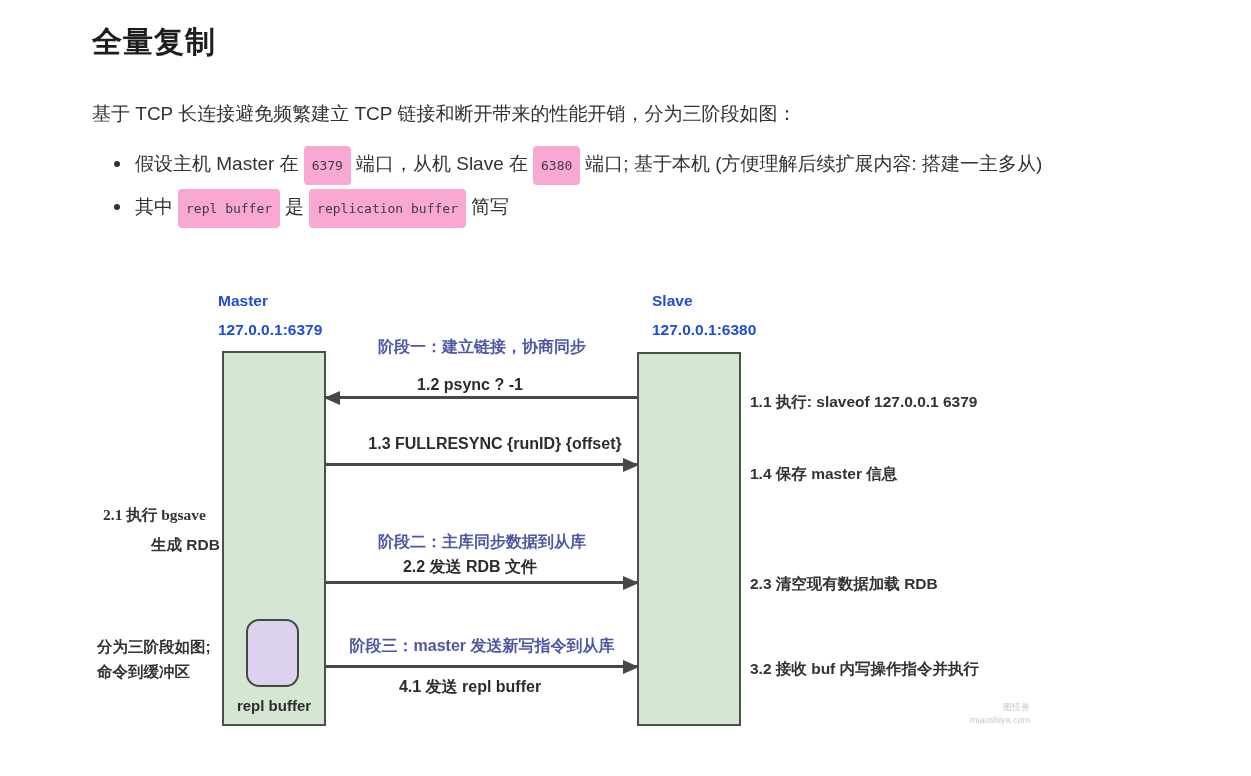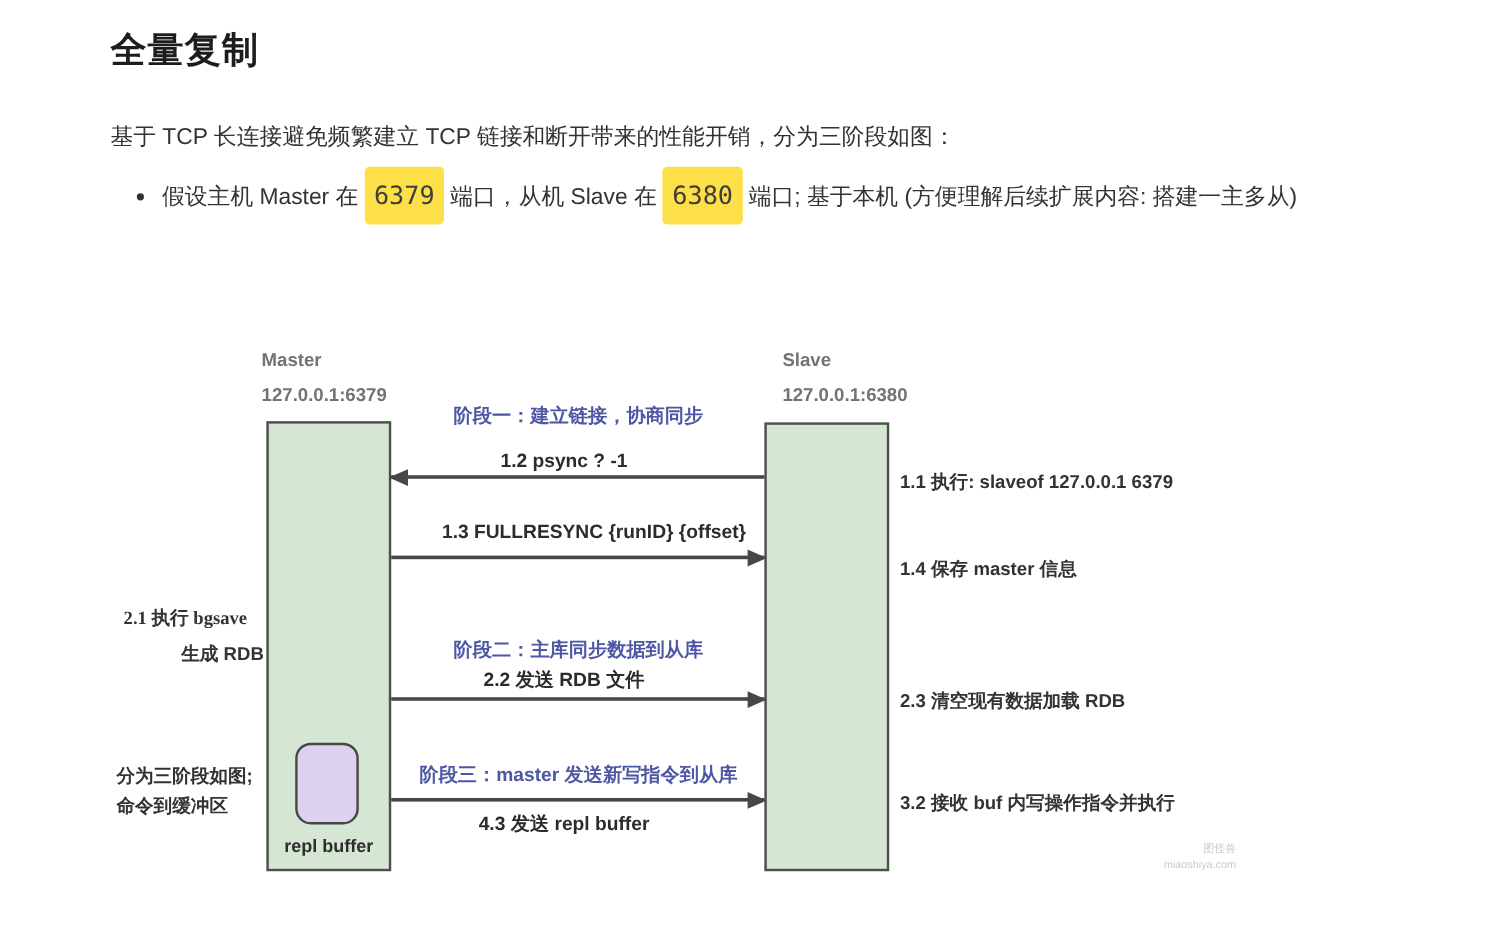--- a/index.html
+++ b/index.html
@@ -26,29 +26,29 @@
     left:114px;
     display:flex; align-items:center;
     font-size:19px; color:#333; white-space:nowrap;
   }
   .bullet .dot {
     width:6px; height:6px; border-radius:50%;
     background:#333; margin-right:15px; flex:none;
   }
   .bullet code {
     font-family:"DejaVu Sans Mono", monospace;
-    font-size:21px; color:#3d3d3d;
-    background:#fde047; border-radius:4px;
+    font-size:13px; color:#3d3d3d;
+    background:#f9a8d4; border-radius:4px;
     padding:12px 8px; margin:0 5px;
   }
   .bullet-1 { top:151px; }
   .bullet-2 { top:194px; }
 
   
-  .node-title   { font-size:15.5px; font-weight:700; color:#737373; white-space:nowrap; }
+  .node-title   { font-size:15.5px; font-weight:700; color:#1d4ed8; white-space:nowrap; }
   .lifeline-box { background:#d5e7d2; border:2px solid #4d4f4c; box-sizing:border-box; }
   .master-box   { left:222px; top:351px; width:104px; height:375px; }
   .slave-box    { left:637px; top:352px; width:104px; height:374px; }
 
   .buffer-box {
     left:246px; top:619px; width:53px; height:68px;
     background:#dcd2f0; border:2.5px solid #474747;
     border-radius:13px; box-sizing:border-box;
   }
   .repl-label {
@@ -91,20 +91,24 @@
 
   <h1 class="abs doc-title">全量复制</h1>
 
   <div class="abs intro">基于 TCP 长连接避免频繁建立 TCP 链接和断开带来的性能开销，分为三阶段如图：</div>
 
   <div class="abs bullet bullet-1">
     <span class="dot"></span>
     <span><span>假设主机 Master 在</span><code>6379</code><span>端口，从机 Slave 在</span><code>6380</code><span>端口; 基于本机 (方便理解后续扩展内容: 搭建一主多从)</span></span>
   </div>
 
+  <div class="abs bullet bullet-2">
+    <span class="dot"></span>
+    <span><span>其中</span><code>repl buffer</code><span>是</span><code>replication buffer</code><span>简写</span></span>
+  </div>
 
   <div>
 
     <div class="abs node-title" style="left:218px; top:292px;">Master</div>
     <div class="abs node-title" style="left:218px; top:321px;">127.0.0.1:6379</div>
     <div class="abs lifeline-box master-box"></div>
 
     <div class="abs node-title" style="left:652px; top:292px;">Slave</div>
     <div class="abs node-title" style="left:652px; top:321px;">127.0.0.1:6380</div>
     <div class="abs lifeline-box slave-box"></div>
@@ -128,21 +132,21 @@
 
     <div class="abs msg-label" style="top:557px;">2.2 发送 RDB 文件</div>
     <div class="abs arrow dir-right" style="top:581px;">
       <span class="head"></span>
     </div>
 
     <div class="abs phase-label" style="top:636px;">阶段三：master 发送新写指令到从库</div>
     <div class="abs arrow dir-right" style="top:665px;">
       <span class="head"></span>
     </div>
-    <div class="abs msg-label" style="top:677px;">4.3 发送 repl buffer</div>
+    <div class="abs msg-label" style="top:677px;">4.1 发送 repl buffer</div>
 
     <div class="abs side-note" style="left:103px; top:505px;font-family:Liberation Serif, serif;">2.1 执行 bgsave</div>
     <div class="abs side-note" style="left:103px; top:535px;margin-left:48px;">生成 RDB</div>
     <div class="abs side-note" style="left:97px; top:637px;">分为三阶段如图;</div>
     <div class="abs side-note" style="left:97px; top:662px;">命令到缓冲区</div>
 
     <div class="abs side-note" style="left:750px; top:392px;">1.1 执行: slaveof 127.0.0.1 6379</div>
     <div class="abs side-note" style="left:750px; top:464px;">1.4 保存 master 信息</div>
     <div class="abs side-note" style="left:750px; top:574px;">2.3 清空现有数据加载 RDB</div>
     <div class="abs side-note" style="left:750px; top:659px;">3.2 接收 buf 内写操作指令并执行</div>

